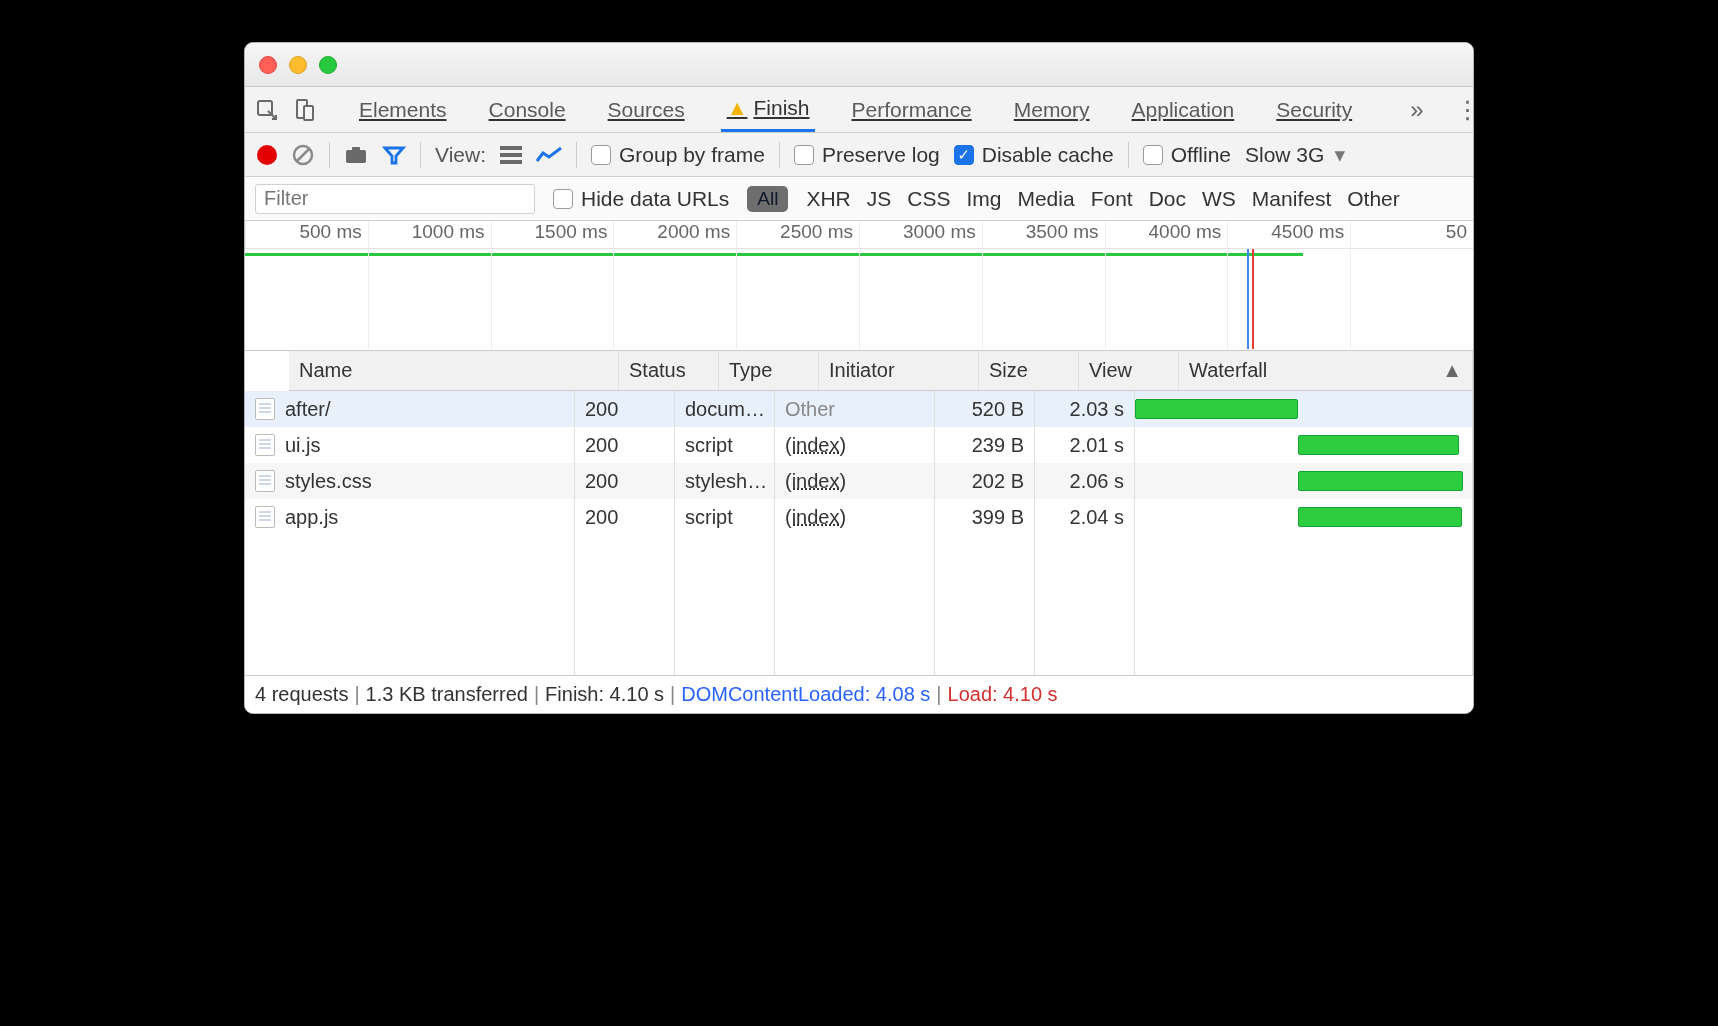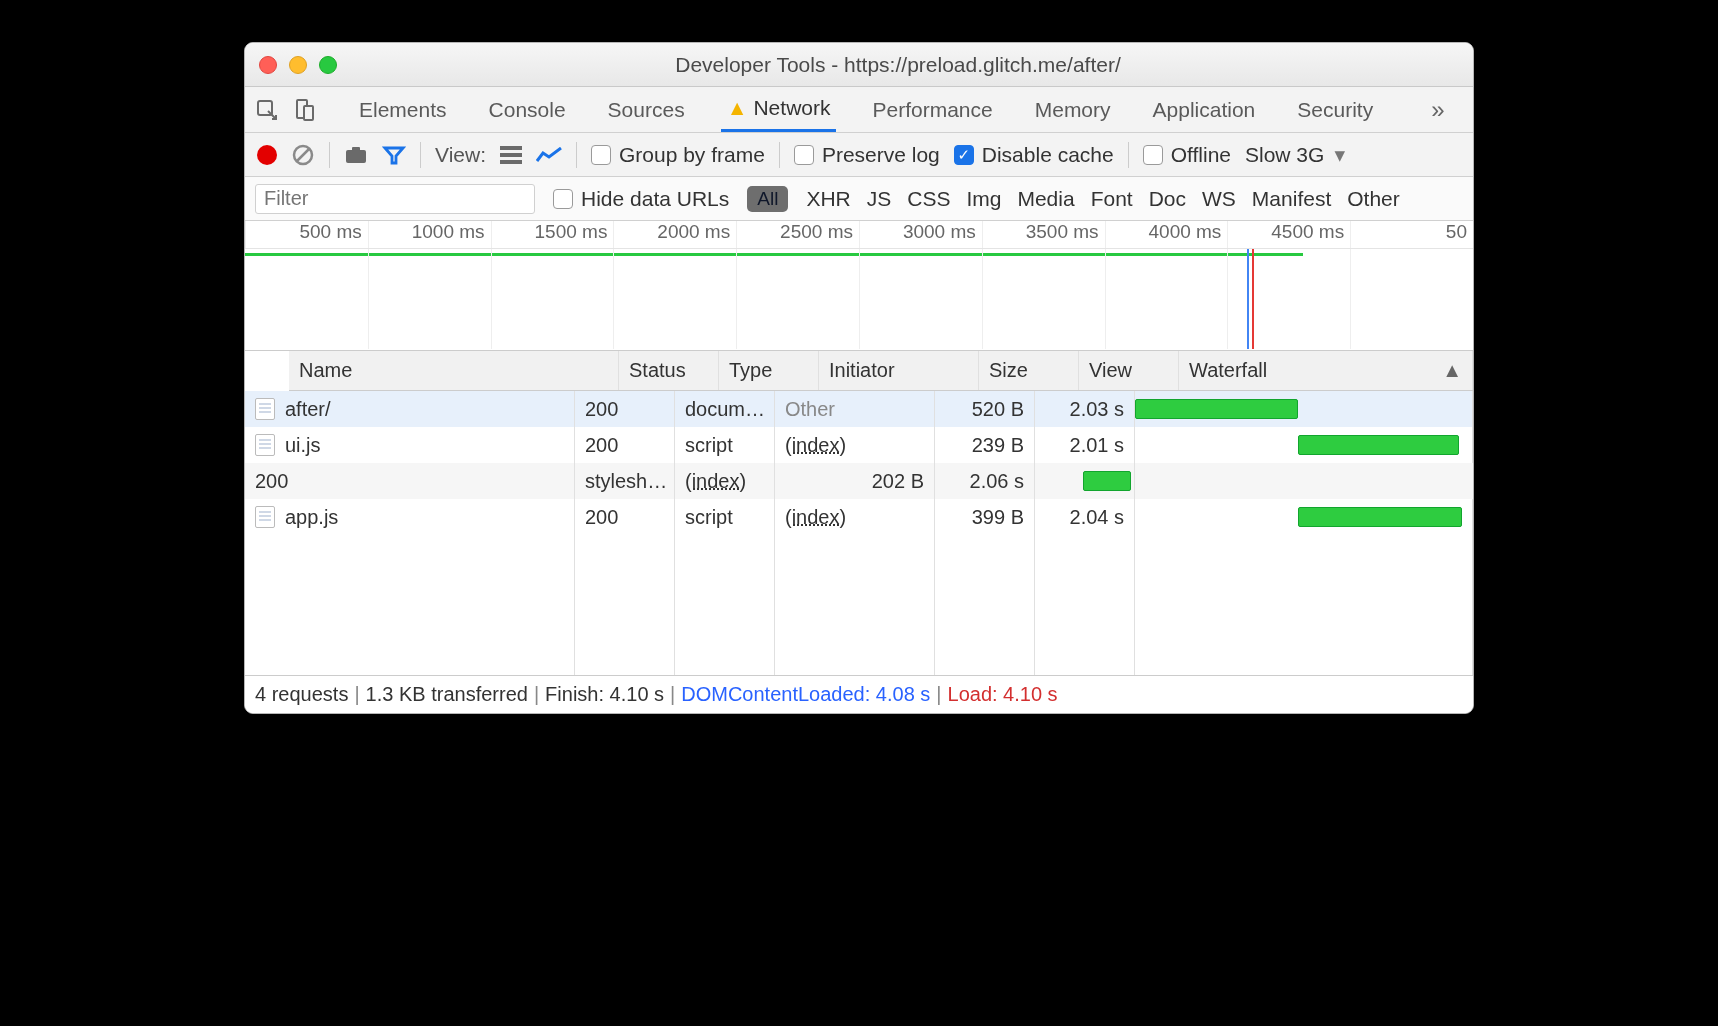--- a/index.html
+++ b/index.html
@@ -124,51 +124,50 @@
 <body>
 
 <div class="window">
 
   <div class="titlebar">
     <div class="traffic">
       <span class="tl-close"></span>
       <span class="tl-min"></span>
       <span class="tl-max"></span>
     </div>
-    <div class="title">Developer Tools - https://preload.glitch.me/after/</div>
   </div>
 
   <div class="tabs">
     <div class="leading">
       <span class="icon">
         <svg width="24" height="24" viewBox="0 0 24 24" fill="none" stroke="#6a6a6a" stroke-width="2">
             <rect x="3" y="3" width="14" height="14" rx="2"></rect>
             <path d="M13 13 L21 21 M21 17 L21 21 L17 21"></path>
           </svg>
       </span>
       <span class="icon">
         <svg width="24" height="24" viewBox="0 0 24 24" fill="none" stroke="#6a6a6a" stroke-width="2">
             <rect x="4" y="2" width="10" height="18" rx="1"></rect>
             <rect x="11" y="8" width="9" height="14" rx="1" fill="#f3f3f3"></rect>
           </svg>
       </span>
     </div>
-    <div id="tabs-host" style="display:flex;gap:30px;height:100%;align-items:stretch;">
+    <div id="tabs-host" style="display:flex;gap:30px;height:100%;align-items:stretch;text-decoration:underline;">
         <div class="tab">
           <span>Elements</span>
         </div>
         <div class="tab">
           <span>Console</span>
         </div>
         <div class="tab">
           <span>Sources</span>
         </div>
         <div class="tab active">
           <span style="color:#f4b400;">▲</span>
-          <span>Network</span>
+          <span>Finish</span>
         </div>
         <div class="tab">
           <span>Performance</span>
         </div>
         <div class="tab">
           <span>Memory</span>
         </div>
         <div class="tab">
           <span>Application</span>
         </div>
@@ -331,20 +330,24 @@
           <div>
             <span class="initiator-link">(index)</span>
           </div>
           <div class="num">239 B</div>
           <div class="num">2.01 s</div>
           <div class="wfcell">
             <span class="wfbar" style="left:48.333333333333336%;width:47.85714285714286%;"></span>
           </div>
         </div>
         <div class="trow alt">
+          <div class="cell-name">
+            <span class="file-icon"></span>
+            <span>styles.css</span>
+          </div>
           <div>200</div>
           <div>stylesh…</div>
           <div>
             <span class="initiator-link">(index)</span>
           </div>
           <div class="num">202 B</div>
           <div class="num">2.06 s</div>
           <div class="wfcell">
             <span class="wfbar" style="left:48.333333333333336%;width:49.047619047619044%;"></span>
           </div>

